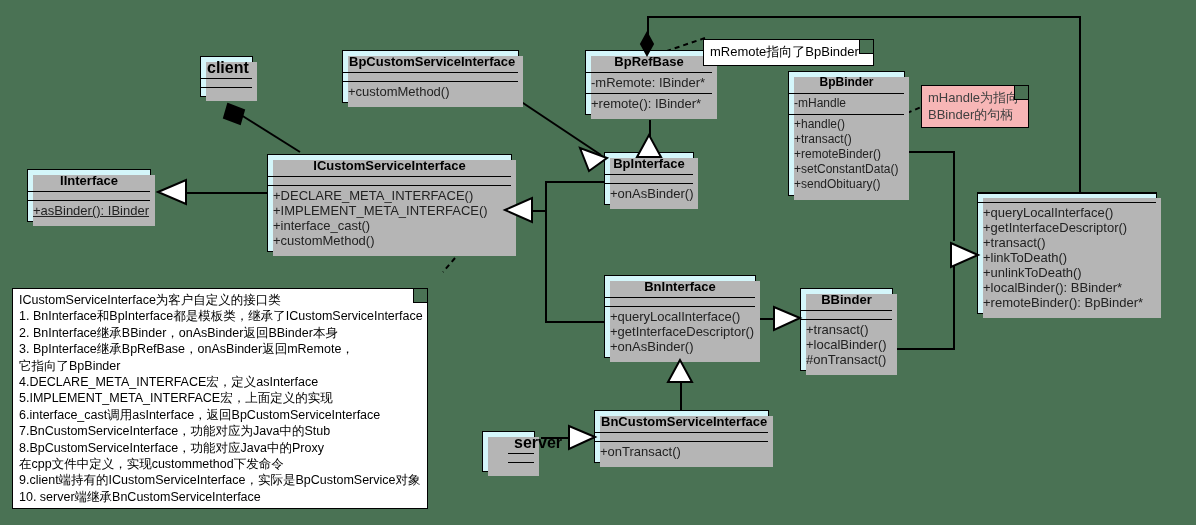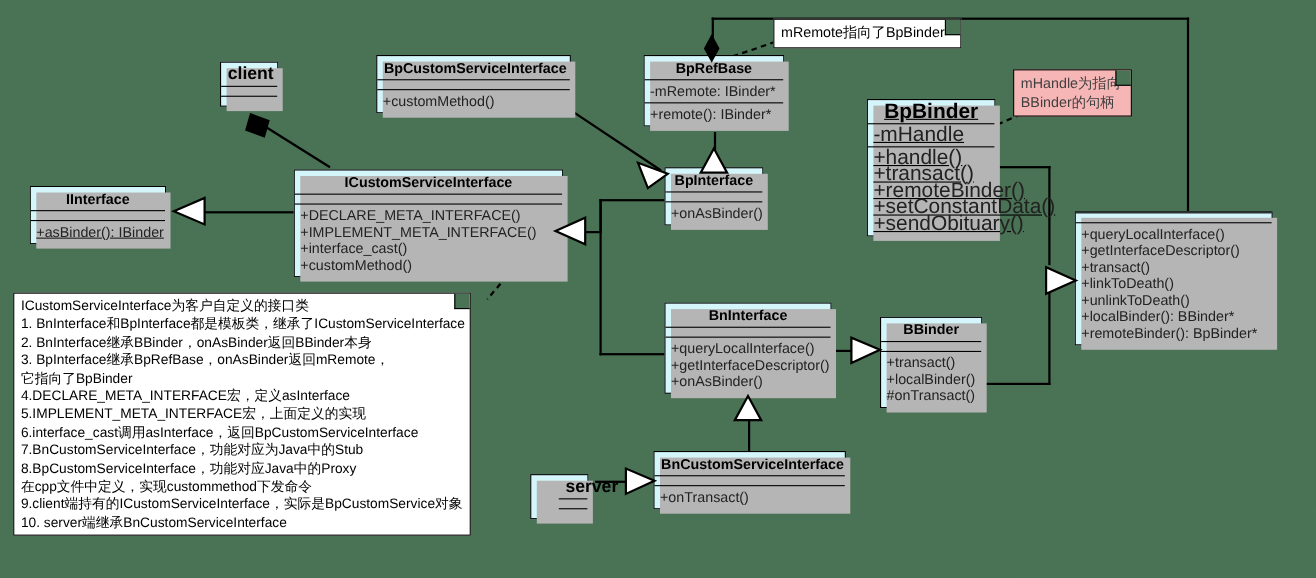--- a/index.html
+++ b/index.html
@@ -60,20 +60,21 @@
   .note {
     position: absolute;
     box-sizing: border-box;
     background: #ffffff;
     border: 1.5px solid #000;
     color: #000;
     padding: 4px 8px 4px 6px;
     line-height: 16.5px;
     z-index: 6;
     white-space: nowrap;
+    margin-top: 22px;
   }
   .note .fold {
     position: absolute;
     top: 0; right: 0;
     width: 13px; height: 13px;
     background: #4a7254;
     border-left: 1.5px solid #000;
     border-bottom: 1.5px solid #000;
   }
   .note.pink {
@@ -175,21 +176,21 @@
   <div class="umlbox" style="left:585px; top:50px; width:128px; font-size:13px;">
     <div class="uml-title">BpRefBase</div>
     <div class="uml-sep uml-attrs">
       <div>-mRemote: IBinder*</div>
     </div>
     <div class="uml-sep uml-ops">
       <div>+remote(): IBinder*</div>
     </div>
   </div>
 
-  <div class="umlbox" style="left:788px; top:90px; width:117px; font-size:19px;text-decoration:underline;">
+  <div class="umlbox" style="left:788px; top:71px; width:117px; font-size:12px;">
     <div class="uml-title">BpBinder</div>
     <div class="uml-sep uml-attrs">
       <div>-mHandle</div>
     </div>
     <div class="uml-sep uml-ops">
       <div>+handle()</div>
       <div>+transact()</div>
       <div>+remoteBinder()</div>
       <div>+setConstantData()</div>
       <div>+sendObituary()</div>

